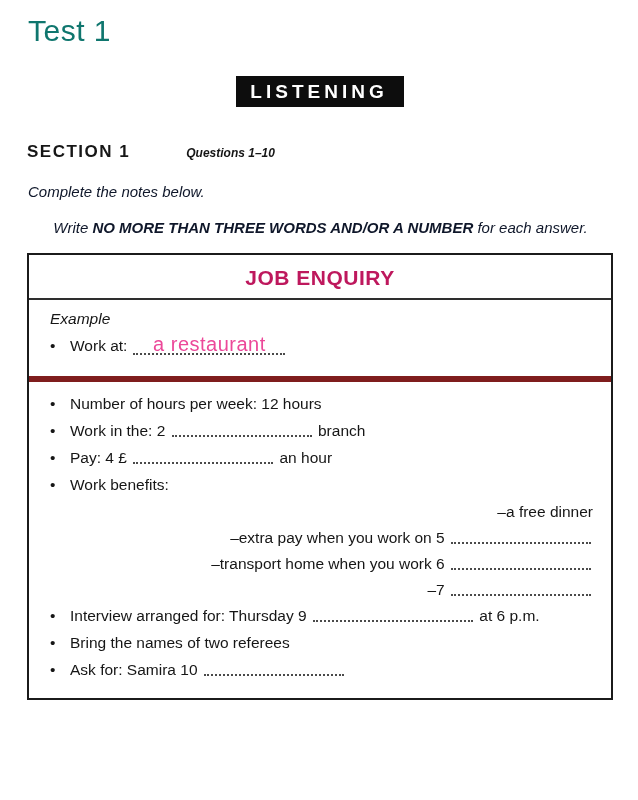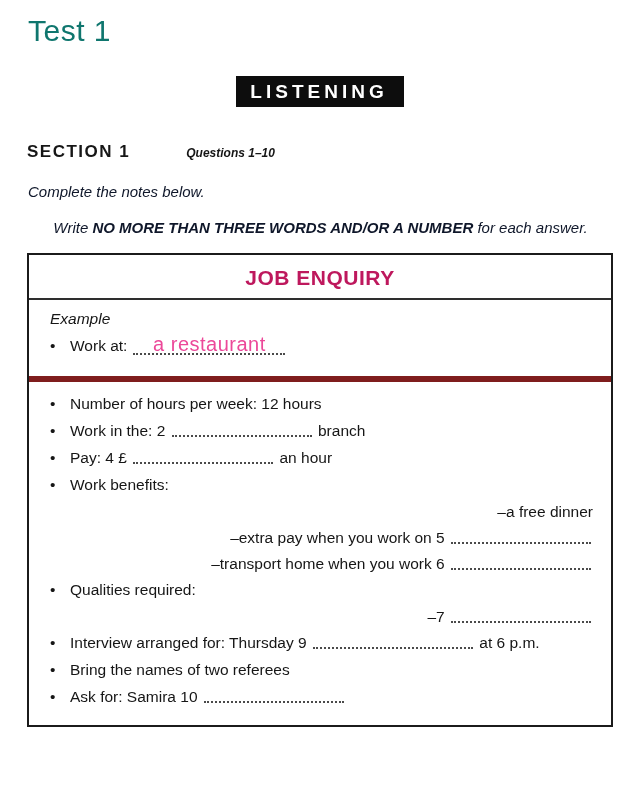--- a/index.html
+++ b/index.html
@@ -149,21 +149,20 @@
     </div>
 
     <div class="notes" id="notes-list">
         <div class="row"><span class="marker">•</span><span class="b">Number of hours per week:</span> <span class="r">12 hours</span> </div>
         <div class="row"><span class="marker">•</span><span class="b">Work in the:</span> <span class="b">2</span> <span class="blank"></span> <span class="r">branch</span> </div>
         <div class="row"><span class="marker">•</span><span class="b">Pay: 4 £</span> <span class="blank"></span> <span class="r">an hour</span> </div>
         <div class="row"><span class="marker">•</span><span class="b">Work benefits:</span> </div>
         <div class="row sub"><span class="marker">–</span><span class="r">a free dinner</span> </div>
         <div class="row sub"><span class="marker">–</span><span class="r">extra pay when you work on</span> <span class="b">5</span> <span class="blank"></span> </div>
         <div class="row sub"><span class="marker">–</span><span class="r">transport home when you work</span> <span class="b">6</span> <span class="blank"></span> </div>
-        <div class="row"><span class="marker">•</span><span class="b">Qualities required:</span> </div>
         <div class="row sub"><span class="marker">–</span><span class="b">7</span> <span class="blank"></span> </div>
         <div class="row"><span class="marker">•</span><span class="b">Interview arranged for:</span> <span class="r">Thursday</span> <span class="b">9</span> <span class="blank" style="width: 160px;"></span> <span class="r">at 6 p.m.</span> </div>
         <div class="row"><span class="marker">•</span><span class="b">Bring the names of two referees</span> </div>
         <div class="row"><span class="marker">•</span><span class="b">Ask for:</span> <span class="r">Samira</span> <span class="b">10</span> <span class="blank"></span> </div>
       </div>
   </div>
 
 </div>
 
 </body></html>

